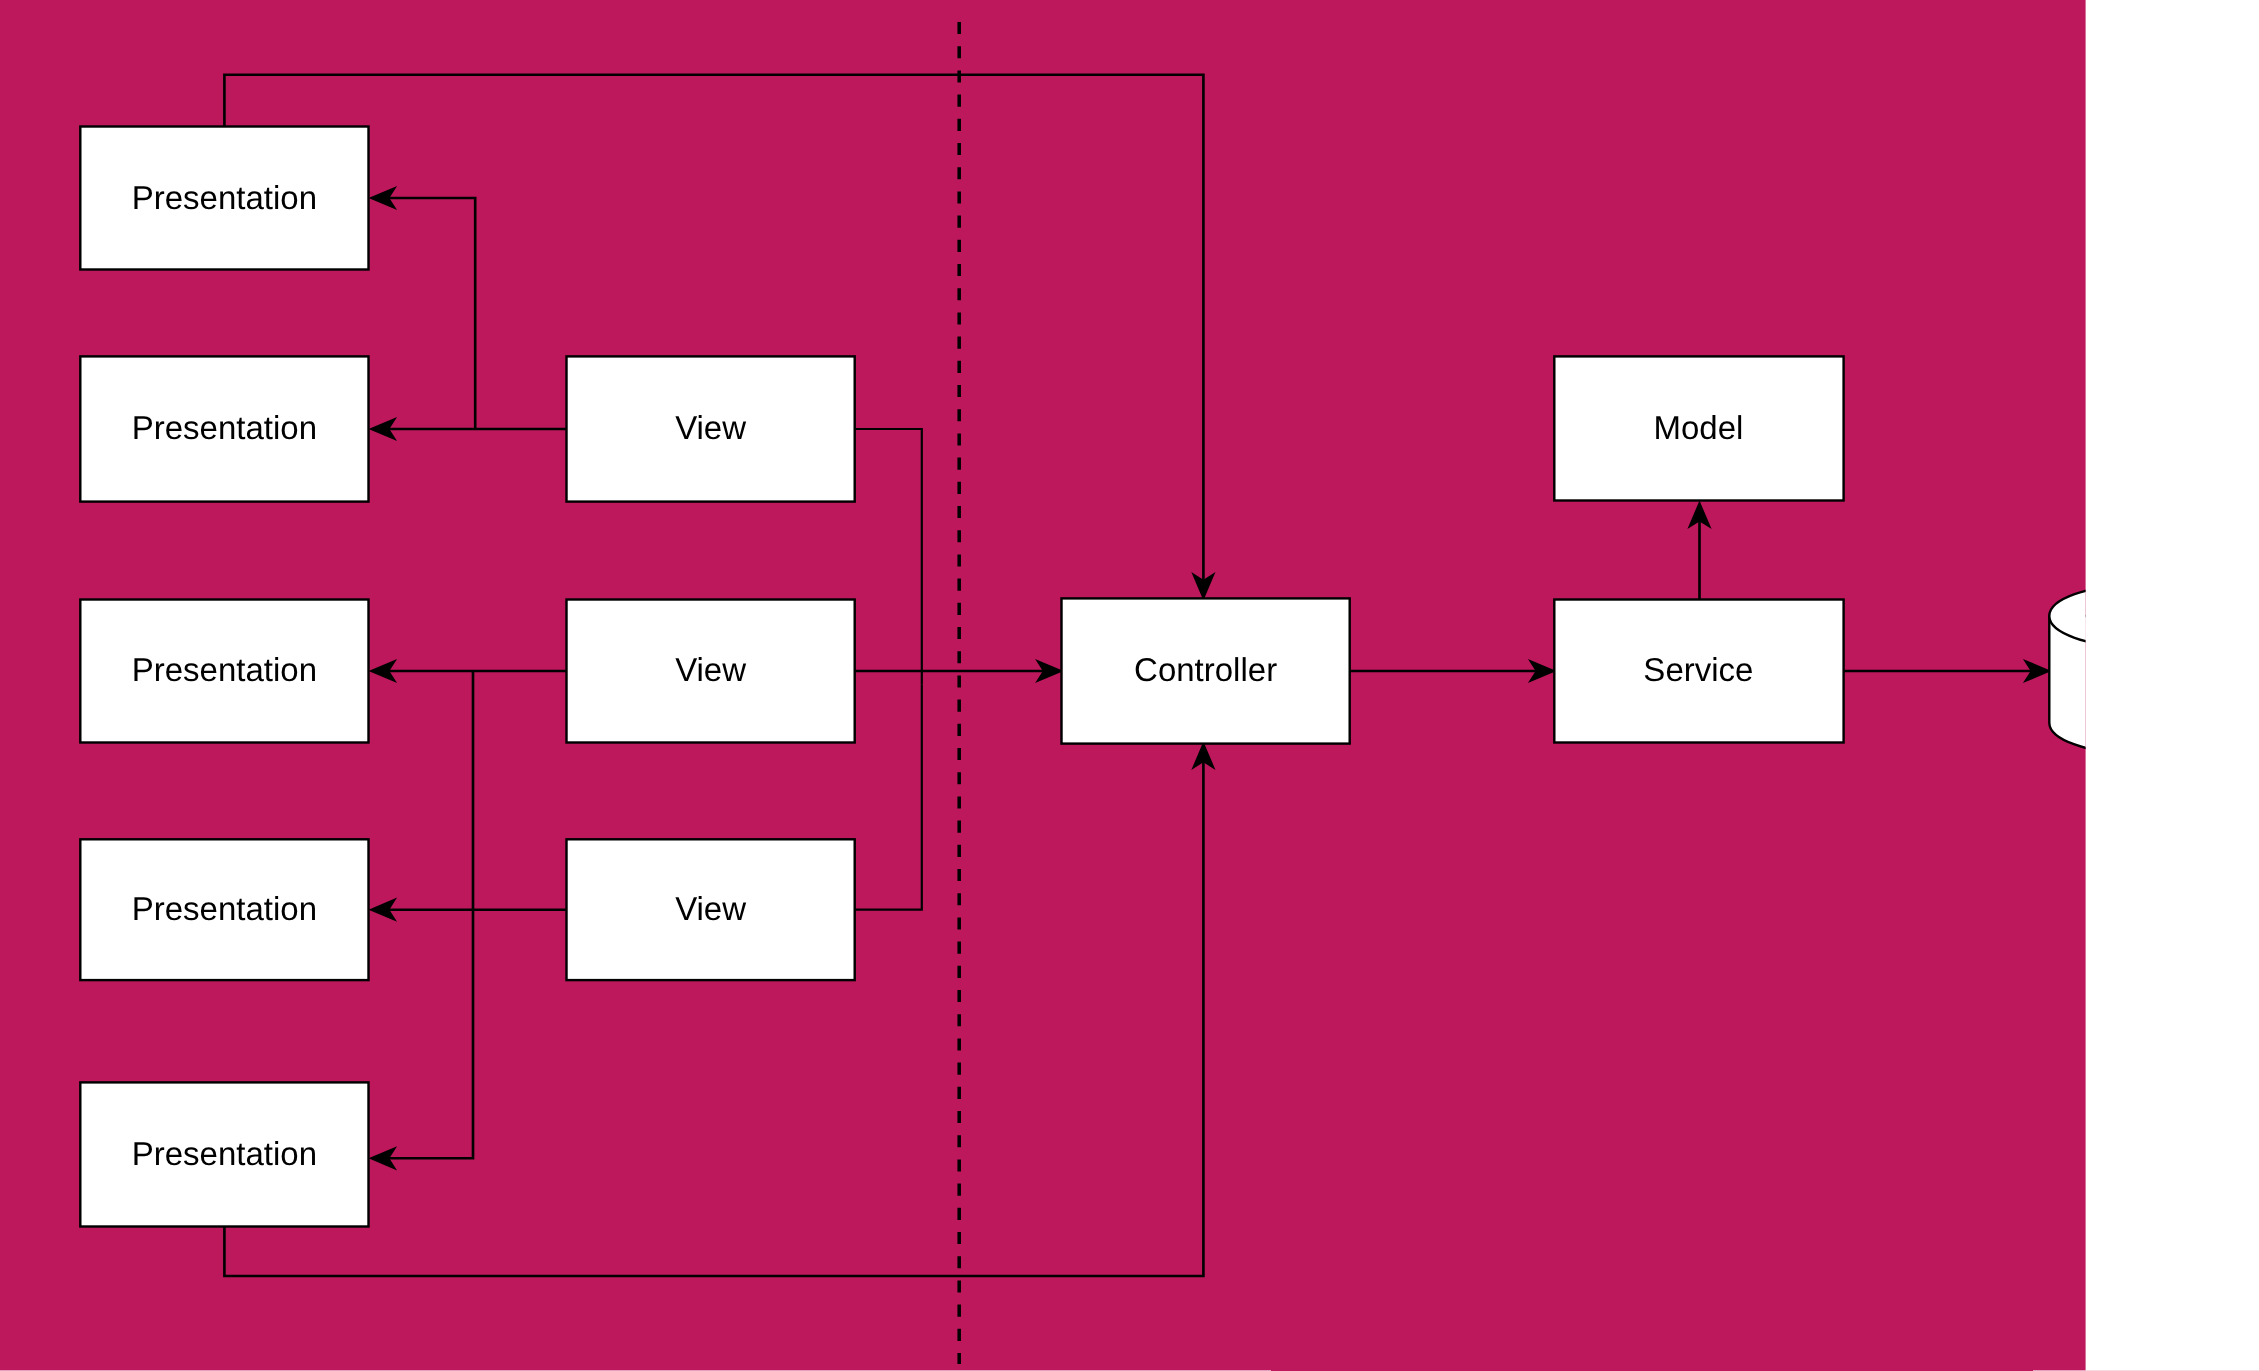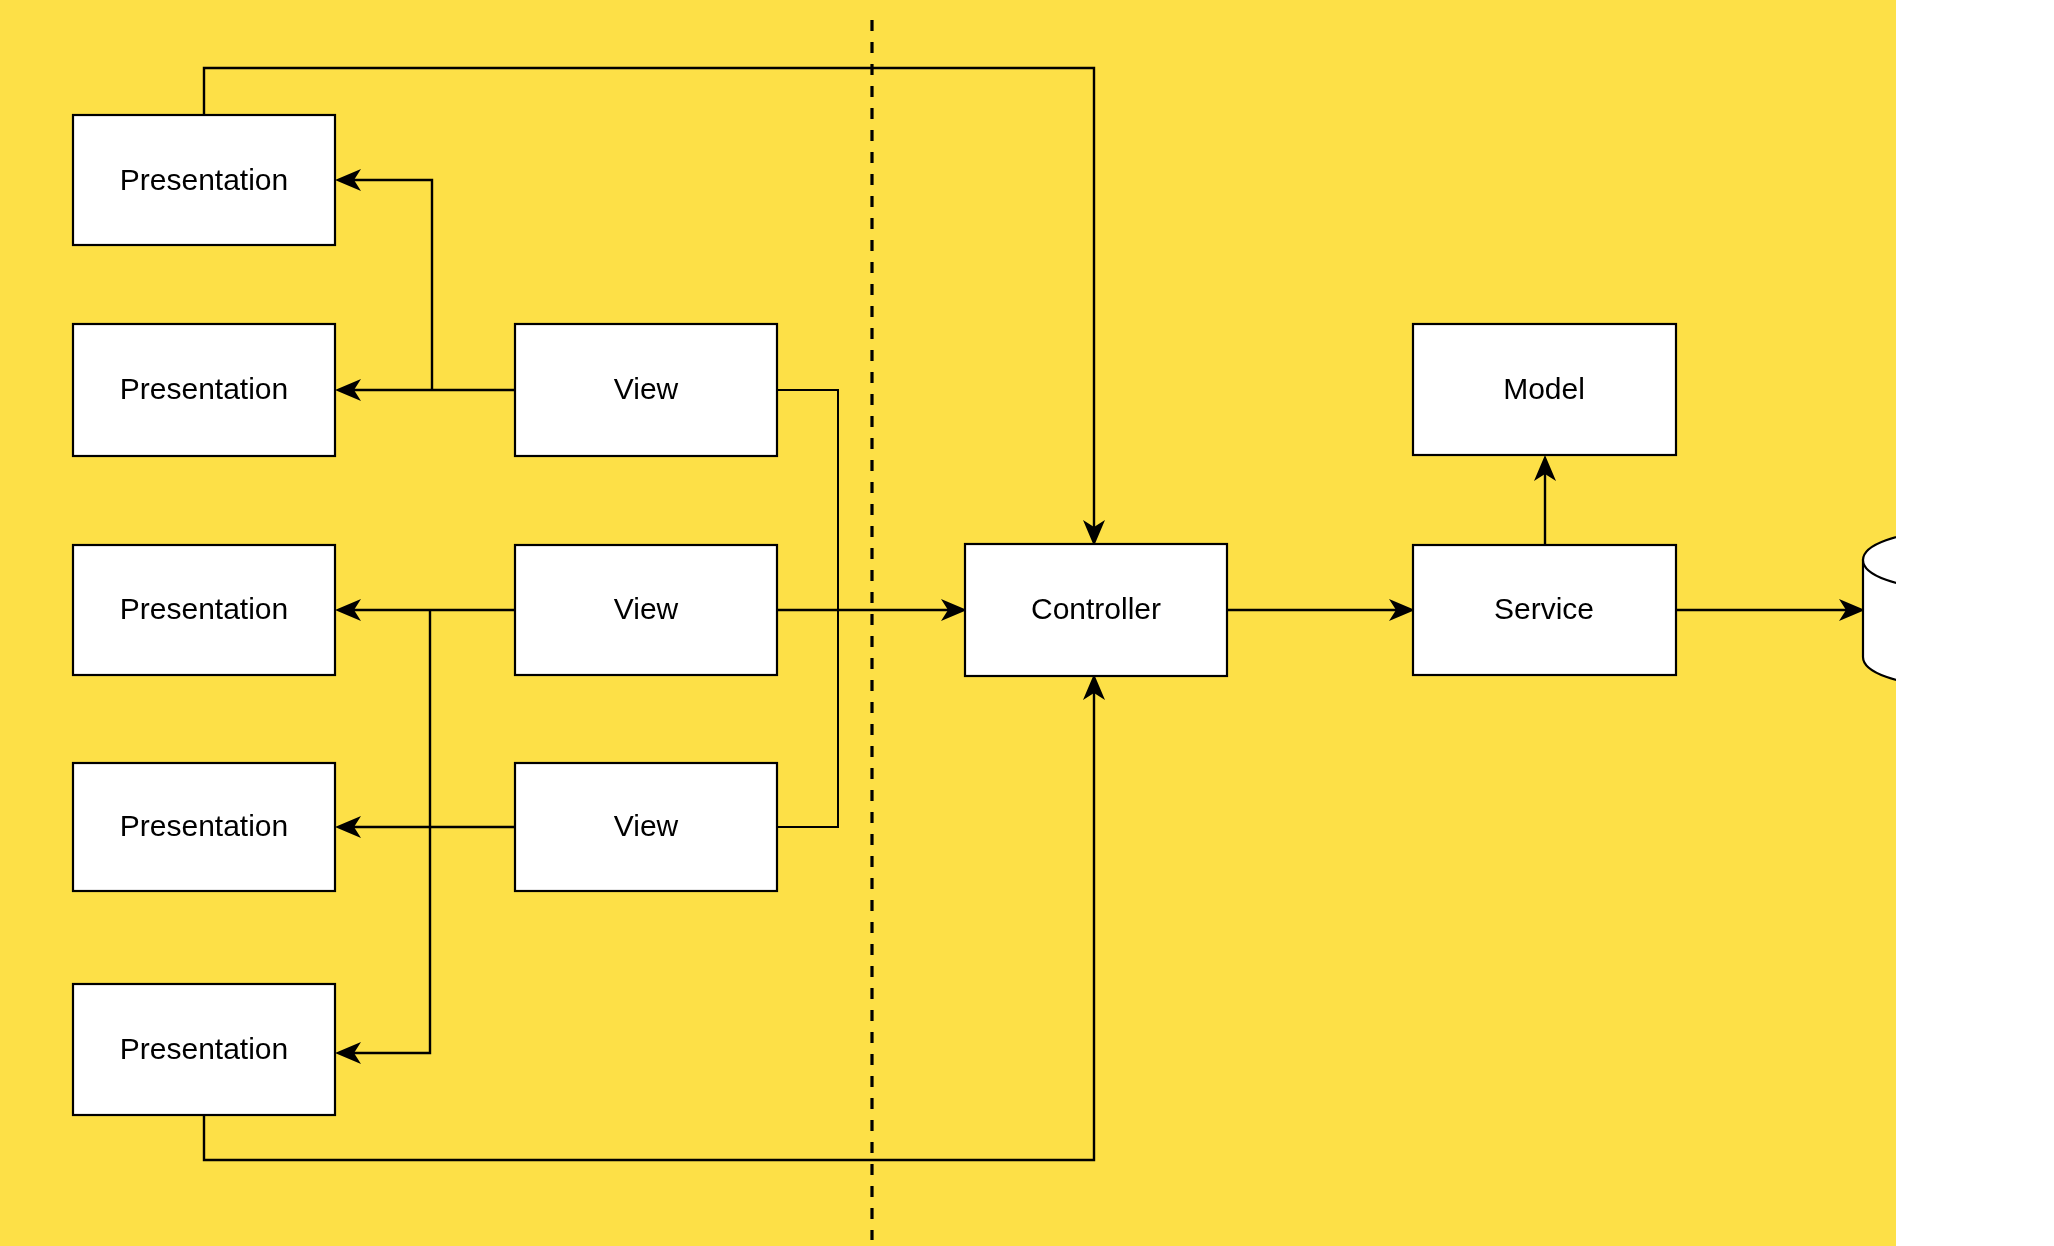--- a/index.html
+++ b/index.html
@@ -5,21 +5,21 @@
 <style>
   html, body {
     margin: 0;
     padding: 0;
     background: #ffffff;
   }
   #canvas {
     position: relative;
     width: 1896px;
     height: 1246px;
-    background: #fde047;
+    background: #be185d;
     font-family: "Liberation Sans", "DejaVu Sans", sans-serif;
     overflow: hidden;
   }
   #diagram-svg {
     position: absolute;
     left: 0;
     top: 0;
     width: 2054px;
     height: 1246px;
   }

